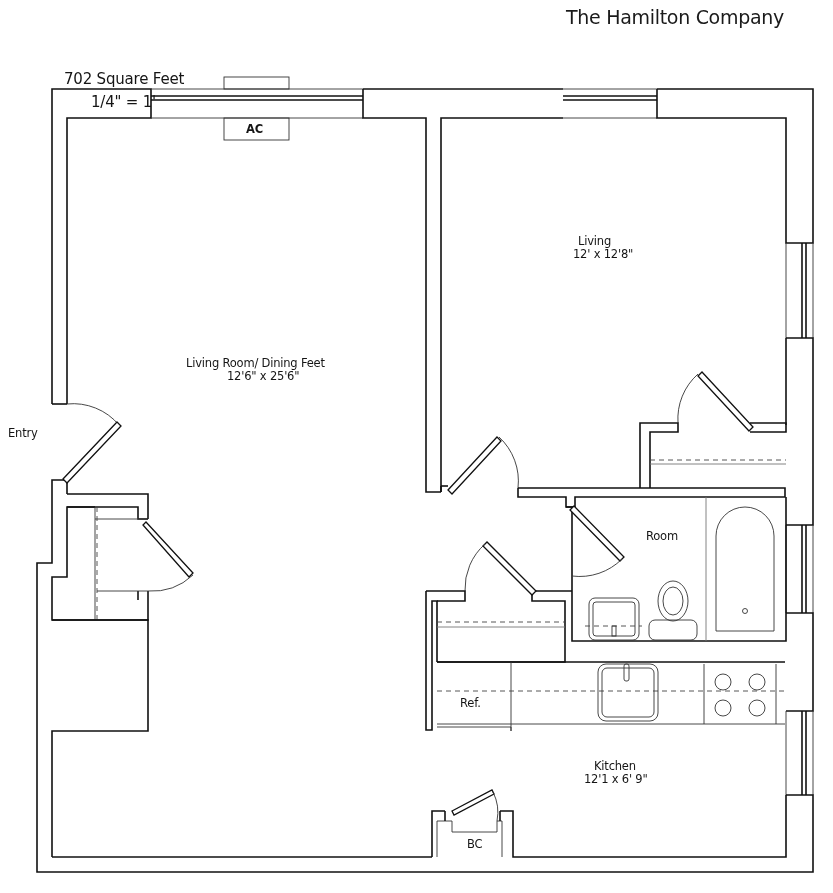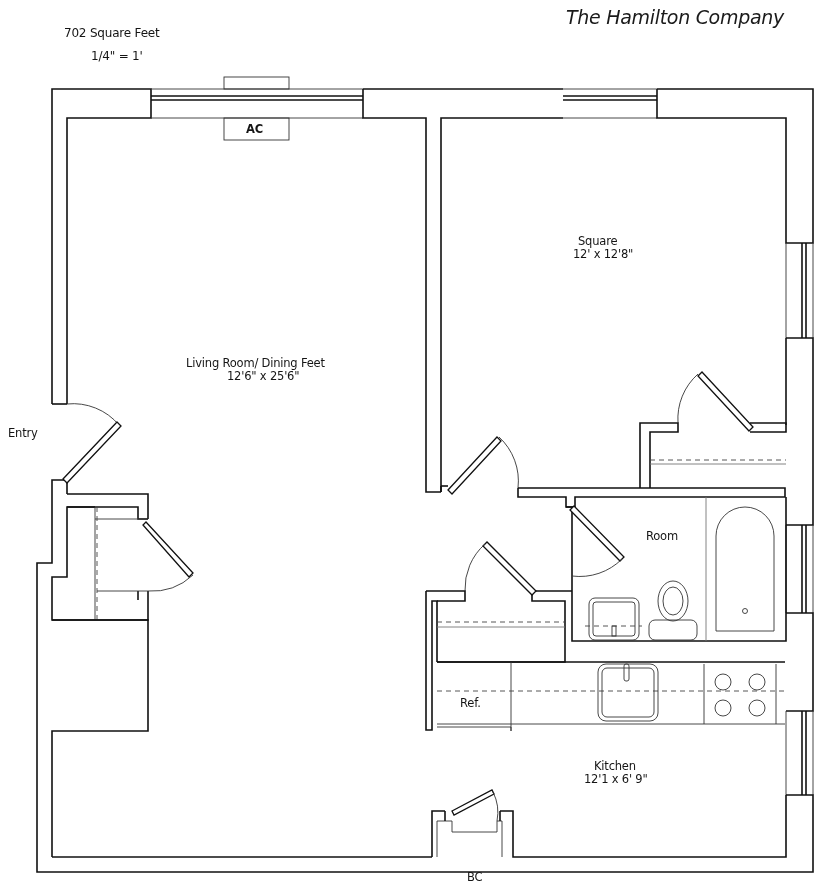--- a/index.html
+++ b/index.html
@@ -1,20 +1,20 @@
 <!DOCTYPE html>
 <html><head>
   <meta charset="utf-8">
   <style>
     html, body { margin: 0; padding: 0; background: #ffffff; }
     body { width: 833px; height: 893px; position: relative; overflow: hidden; font-family: "DejaVu Sans", sans-serif; color: #111; }
     .plan { position: absolute; left: 0; top: 0; width: 833px; height: 893px; }
     .lbl { position: absolute; font-family: "DejaVu Sans", sans-serif; font-size: 11.5px; color: #151515; text-align: center; line-height: 13px; white-space: nowrap; letter-spacing: -0.2px; }
     .title { position: absolute; font-family: "DejaVu Sans", sans-serif; font-size: 19px; color: #1a1a1a; letter-spacing: -0.3px; }
-    .small { font-size: 12px; }
+    .small { font-size: 15px; margin-top: 46px; }
     svg .w { fill: none; stroke: #111; stroke-width: 1.6; }
     svg .t { fill: none; stroke: #333; stroke-width: 0.9; }
     svg .g { fill: none; stroke: #777; stroke-width: 0.9; }
     svg .d { fill: none; stroke: #444; stroke-width: 0.9; stroke-dasharray: 5 4; }
     svg .door { fill: #fff; stroke: #111; stroke-width: 1.3; }
   </style>
 </head>
 <body>
 
 <svg class="plan" viewBox="0 0 833 893" xmlns="http://www.w3.org/2000/svg">
@@ -156,33 +156,33 @@
   </g>
 
   <g>
     <polygon class="door" points="452,811 492,790 494,794 454,815"></polygon>
     <path class="t" d="M493,792 A45,45 0 0 1 497,821"></path>
     <polyline class="w" points="445,811 445,821"></polyline>
     <polyline class="w" points="500,811 500,821"></polyline>
   </g>
 </svg>
 
-<div class="title" style="left:566px; top:6px;font-style:italic;">The Hamilton Company</div>
+<div class="title" style="left:566px; top:6px;">The Hamilton Company</div>
 <div class="lbl small" style="left:64px; top:27px;">702 Square Feet</div>
 <div class="lbl small" style="left:91px; top:50px;">1/4" = 1'</div>
 
 <div class="lbl" style="left:246px; top:123px;font-weight:bold;">AC</div>
 <div class="lbl" style="left:8px; top:427px;">Entry</div>
 
 <div class="lbl" style="left:186px; top:357px;">Living Room/ Dining Feet</div>
 <div class="lbl" style="left:227px; top:370px;">12'6" x 25'6"</div>
 
-<div class="lbl" style="left:578px; top:235px;">Square</div>
+<div class="lbl" style="left:578px; top:235px;">Living</div>
 <div class="lbl" style="left:573px; top:248px;">12' x 12'8"</div>
 
 <div class="lbl" style="left:646px; top:530px;">Room</div>
 
 <div class="lbl" style="left:460px; top:697px;">Ref.</div>
 
 <div class="lbl" style="left:594px; top:760px;text-align:right;">Kitchen</div>
 <div class="lbl" style="left:584px; top:773px;">12'1 x 6' 9"</div>
 
-<div class="lbl" style="left:467px; top:838px;margin-top:33px;">BC</div>
+<div class="lbl" style="left:467px; top:838px;">BC</div>
 
 </body></html>

